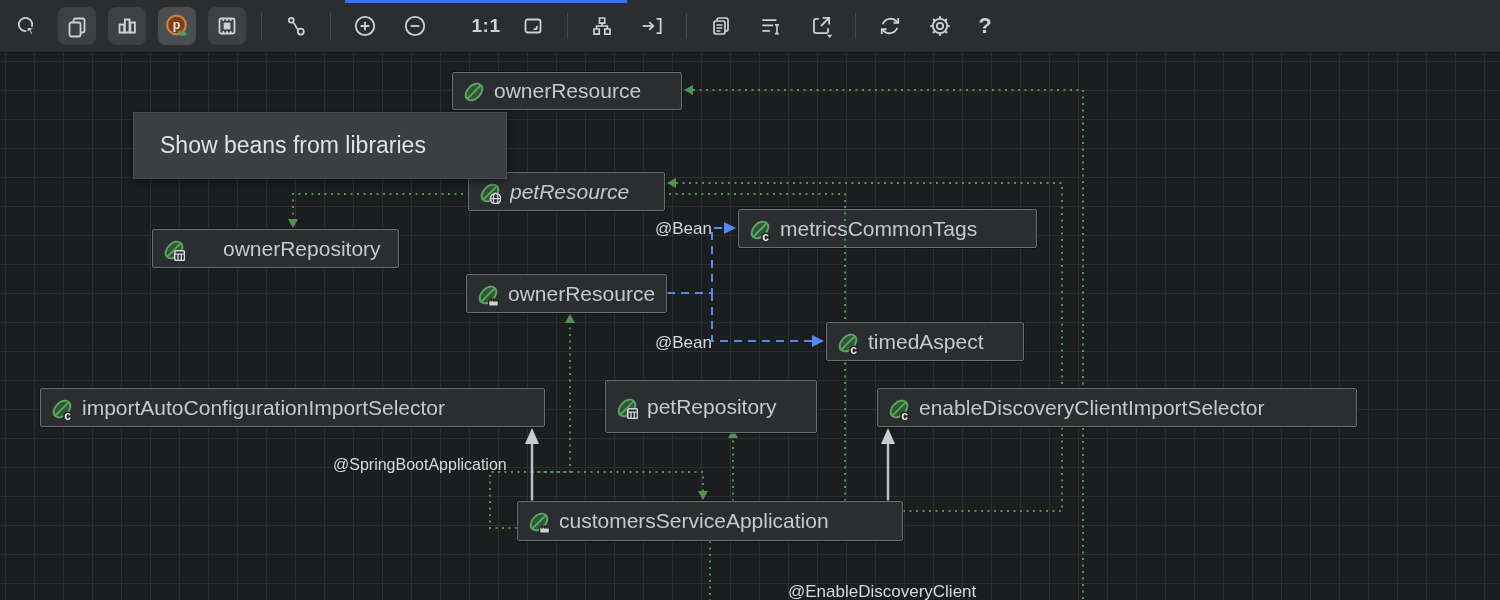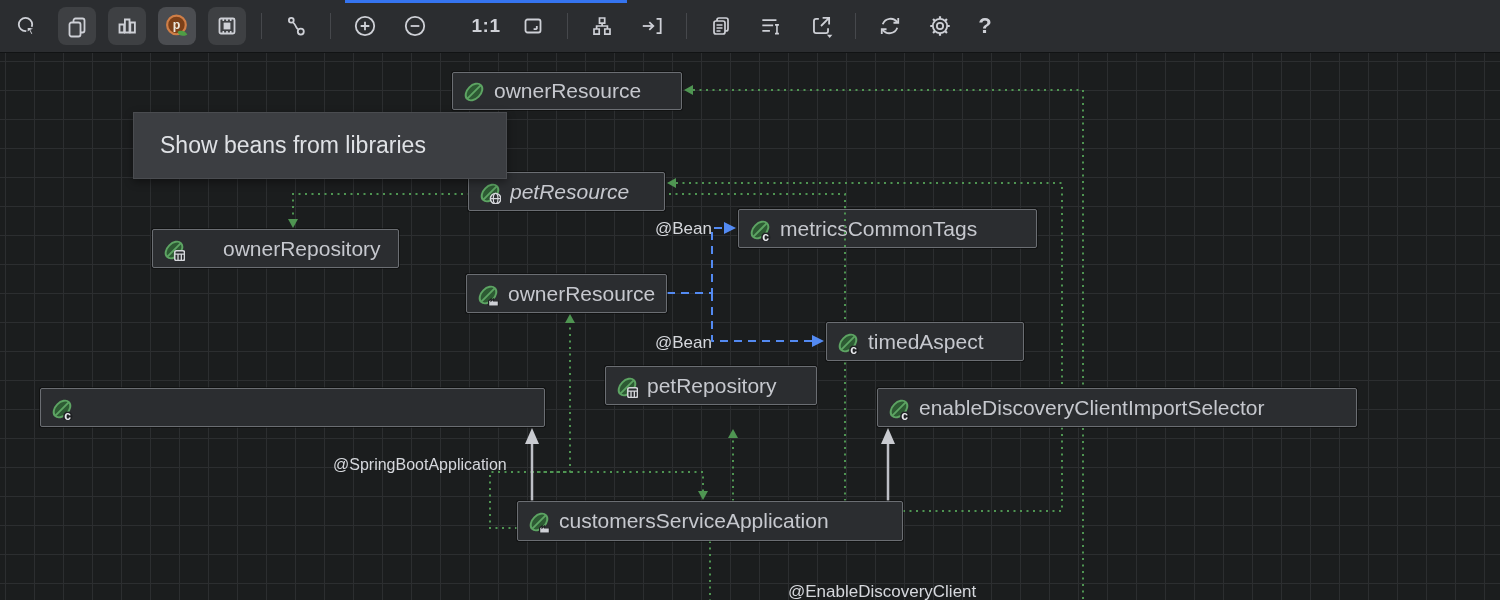--- a/index.html
+++ b/index.html
@@ -286,22 +286,23 @@
       <span class="node-label">timedAspect</span>
     </div>
     <div class="node" style="left: 40px; top: 388px; width: 505px; height: 39px;">
       <span class="bean-icon"><svg width="22" height="22" viewBox="0 0 18 18">
           <g transform="rotate(-45 9 9)">
             <ellipse cx="9" cy="9" rx="8" ry="5.4" fill="#2d5a33" stroke="#5da463" stroke-width="1.6"></ellipse>
           </g>
           <line x1="3.6" y1="14.4" x2="14.4" y2="3.6" stroke="#5da463" stroke-width="1.6"></line>
           <text x="13.6" y="18" font-size="10" font-weight="bold" fill="#e9eaee" text-anchor="middle" style="paint-order:stroke" stroke="#1f2123" stroke-width="2.6" font-family="Liberation Sans, sans-serif">c</text>
         </svg></span>
-    </div>
-    <div class="node" style="left: 605px; top: 366px; width: 212px; height: 39px;">
+      <span class="node-label">importAutoConfigurationImportSelector</span>
+    </div>
+    <div class="node" style="left: 605px; top: 380px; width: 212px; height: 53px;">
       <span class="bean-icon"><svg width="22" height="22" viewBox="0 0 18 18">
           <g transform="rotate(-45 9 9)">
             <ellipse cx="9" cy="9" rx="8" ry="5.4" fill="#2d5a33" stroke="#5da463" stroke-width="1.6"></ellipse>
           </g>
           <line x1="3.6" y1="14.4" x2="14.4" y2="3.6" stroke="#5da463" stroke-width="1.6"></line>
           <rect x="9.6" y="9.6" width="8" height="8" rx="1.4" fill="#2b2d30" stroke="#d5d7db" stroke-width="1.3"></rect>
           <path d="M9.6,12.4 h8 M12.3,12.4 v5.2 M15,12.4 v5.2" stroke="#d5d7db" stroke-width="1.1"></path>
         </svg></span>
       <span class="node-label">petRepository</span>
     </div>

